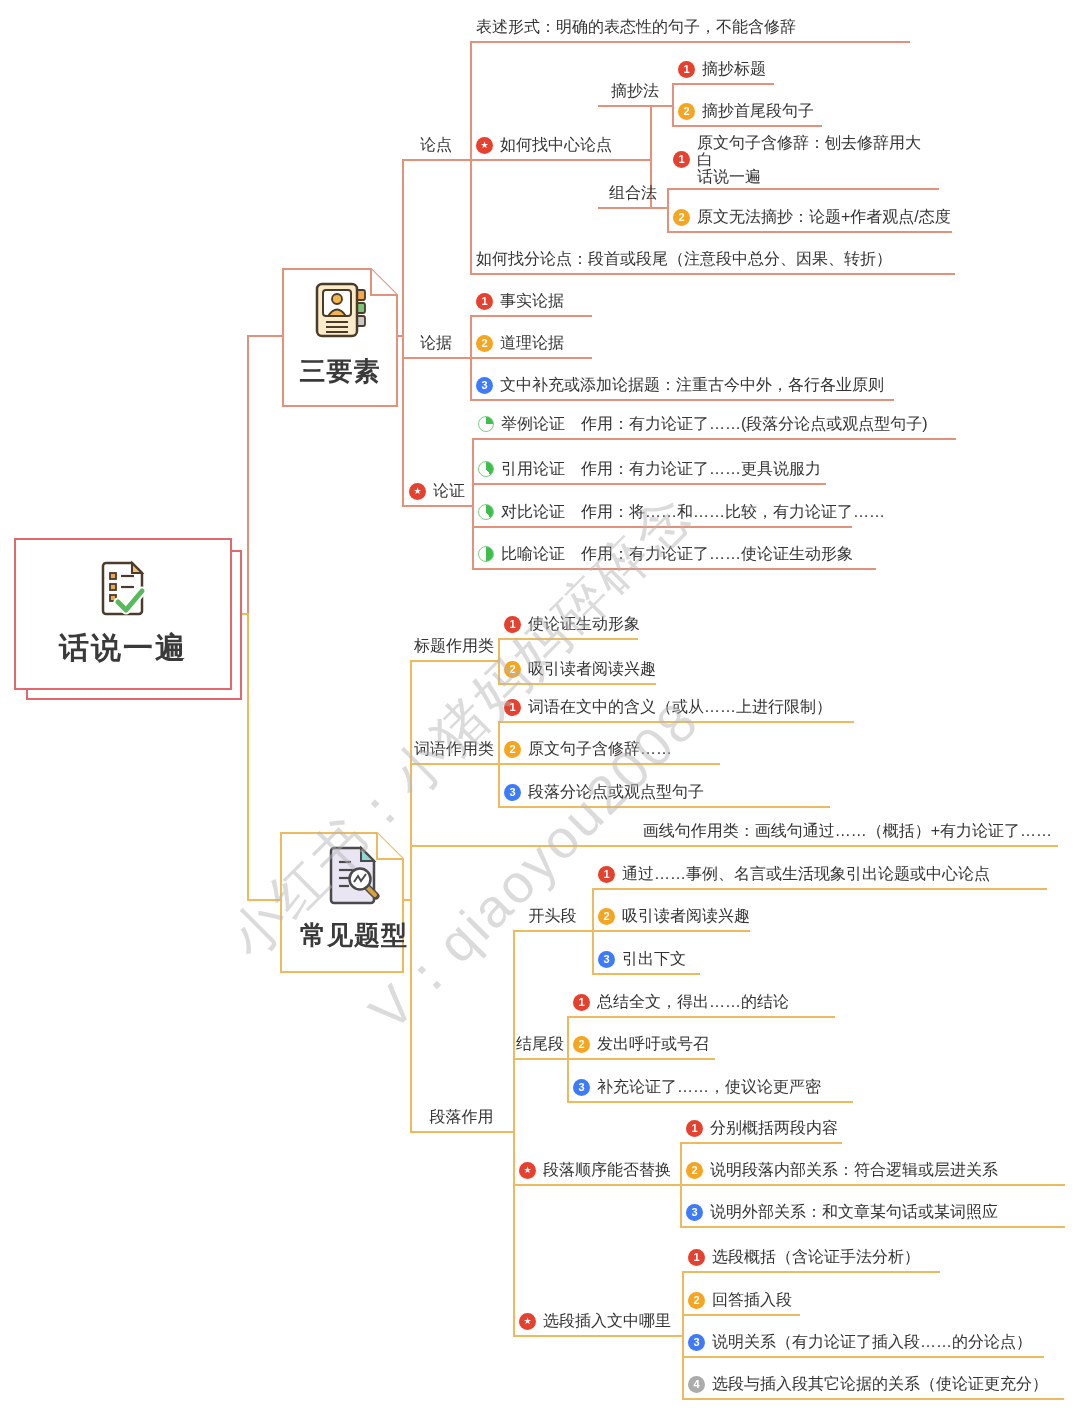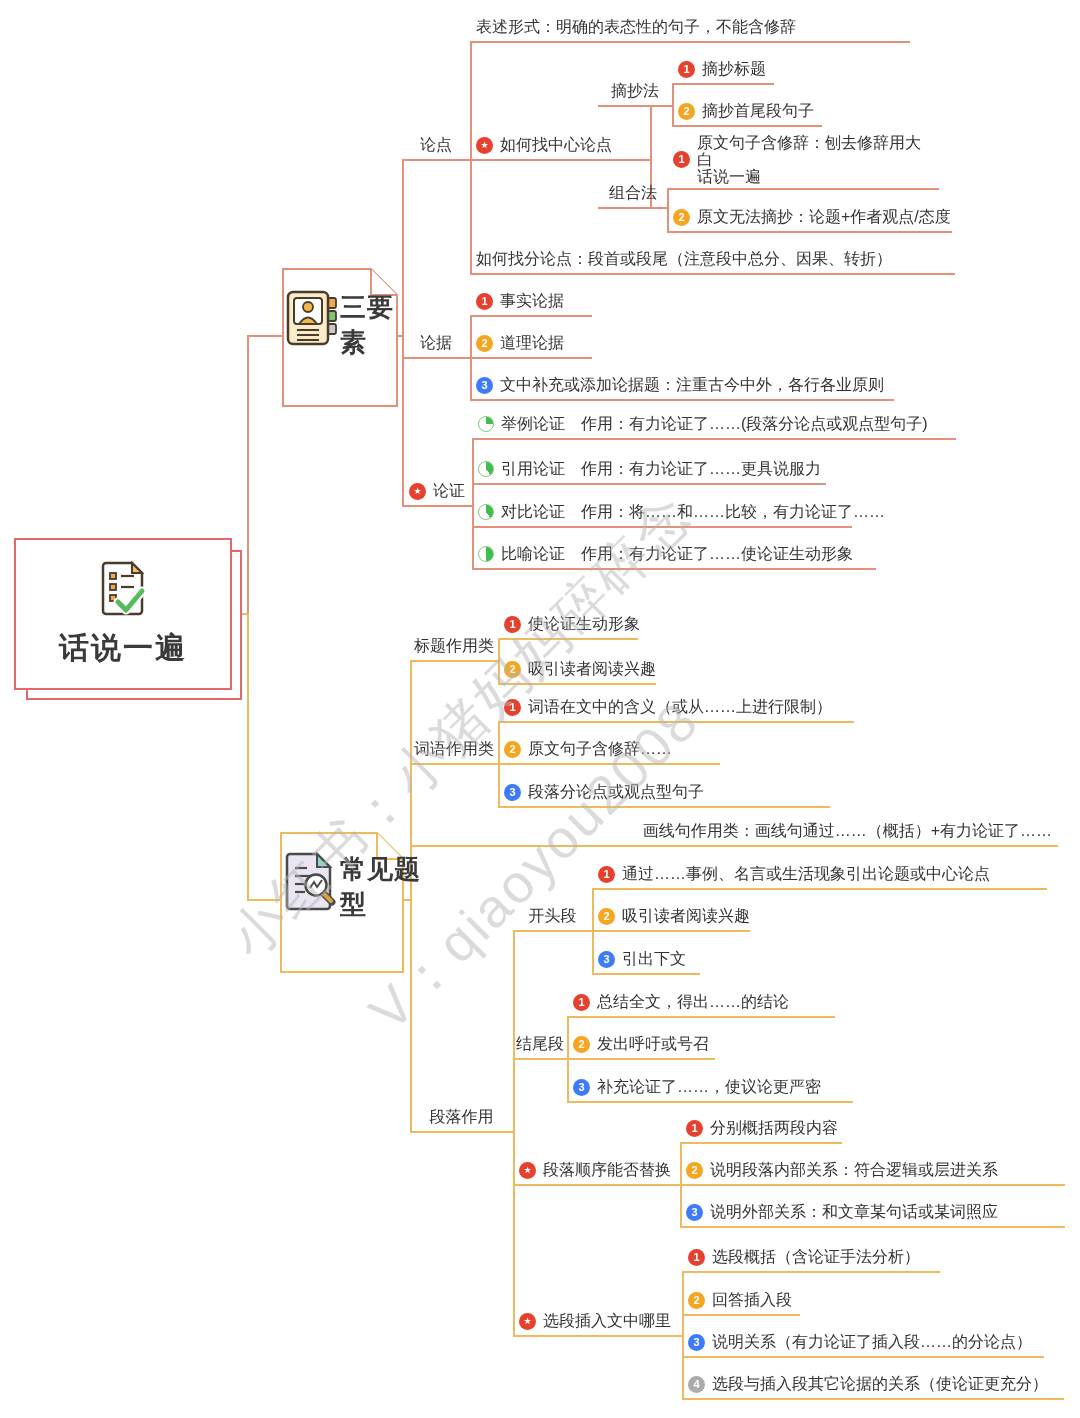--- a/index.html
+++ b/index.html
@@ -40,21 +40,21 @@
   .star{background:#E6412F;font-size:9px;}
   .pie{
     flex:0 0 auto;width:16px;height:16px;border-radius:50%;
     border:1.5px solid #7CCE80;box-sizing:border-box;
   }
   .p25{background:conic-gradient(#3FBE4E 0 25%,#ffffff 0);}
   .p40{background:conic-gradient(#3FBE4E 0 40%,#ffffff 0);}
   .p50{background:conic-gradient(#3FBE4E 0 50%,#ffffff 0);}
   
   .cardsvg{position:absolute;z-index:2;}
-  .cardbox{position:absolute;z-index:3;display:flex;flex-direction:row;align-items:center;}
+  .cardbox{position:absolute;z-index:3;display:flex;flex-direction:column;align-items:center;}
   .cardtitle{font-size:26px;font-weight:600;color:#3a3a3a;letter-spacing:1px;}
   .root-back{
     position:absolute;left:26px;top:550px;width:216px;height:150px;
     border:2px solid #E2696B;background:#fff;box-sizing:border-box;z-index:1;
   }
   .root-front{
     position:absolute;left:14px;top:538px;width:218px;height:152px;
     border:2px solid #E2696B;background:#fff;box-sizing:border-box;z-index:2;
     display:flex;flex-direction:column;align-items:center;justify-content:center;gap:8px;
   }

